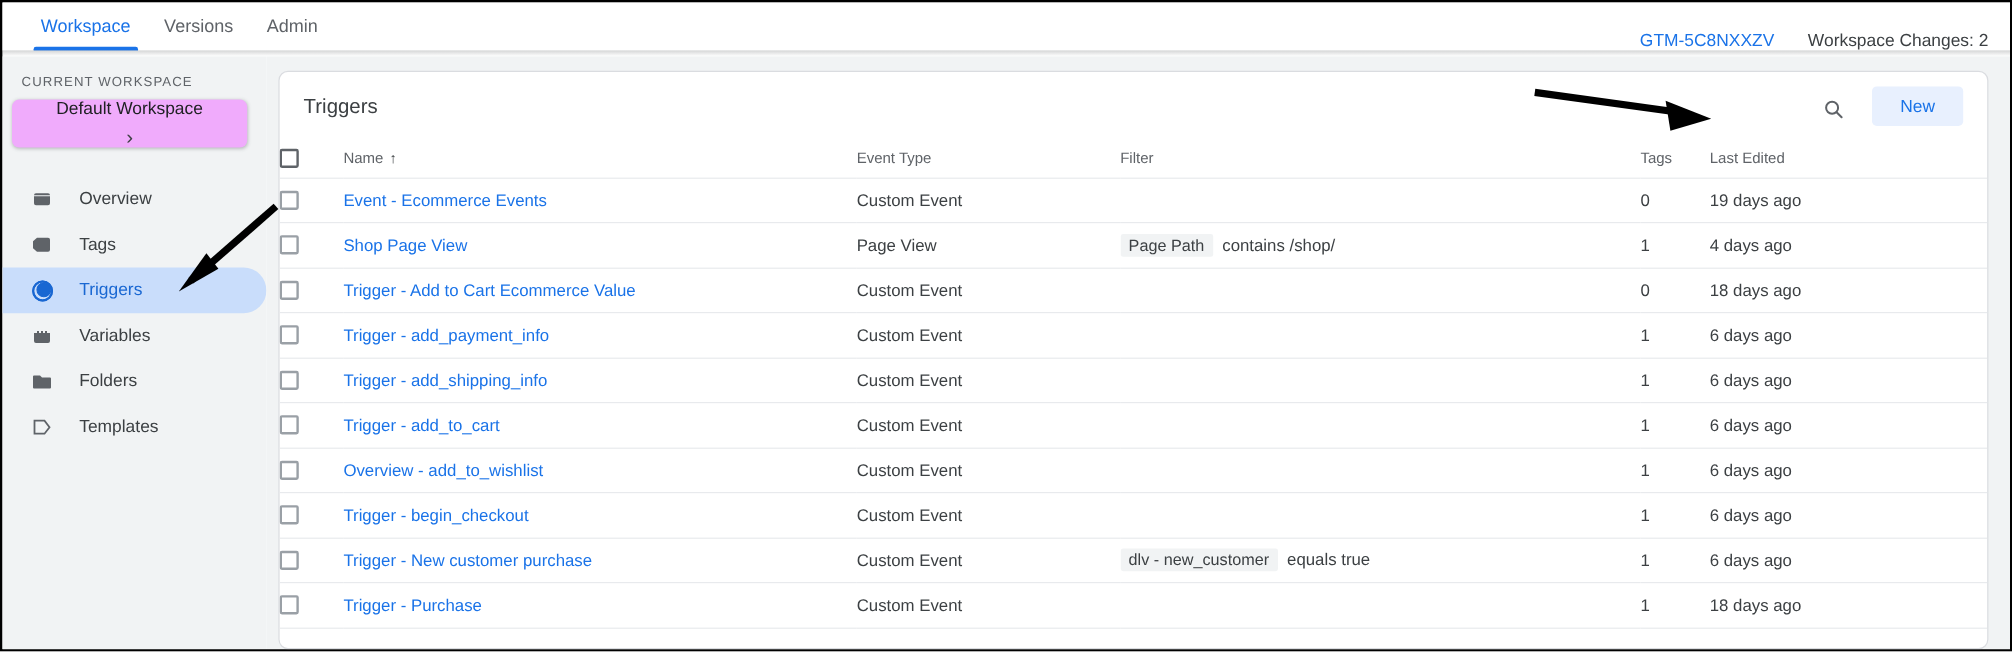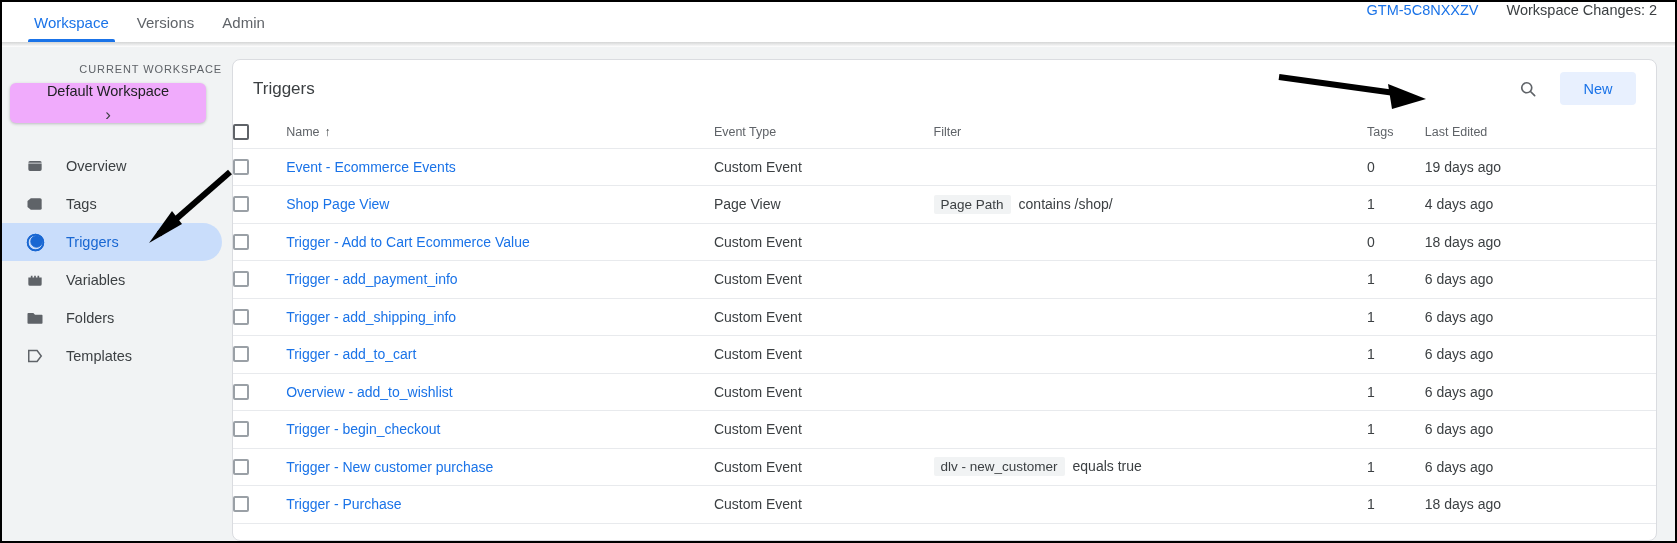--- a/index.html
+++ b/index.html
@@ -15,21 +15,21 @@
     border: 2px solid #000;
     background: #ffffff;
     overflow: hidden;
   }
 
   
   .topbar {
     position: absolute; left: 0; top: 0;
     width: 1673px; height: 40px;
     background: #fff;
-    display: flex; align-items: flex-start;
+    display: flex; align-items: flex-end;
   }
   .topnav { display: flex; align-items: stretch; height: 40px; padding-left: 18px; }
   .topnav-item {
     display: flex; align-items: center;
     padding: 0 14px;
     font-size: 15px;
     color: #5f6368;
     height: 40px;
     position: relative;
     cursor: pointer;
@@ -59,21 +59,20 @@
   
   .sidebar {
     position: absolute; left: 0; top: 45px;
     width: 220px; height: 494px;
     background: #f1f3f4;
   }
   .ws-label {
     font-size: 11px; letter-spacing: 0.9px;
     color: #5f6368; font-weight: 500;
     padding: 16px 0 8px 16px;
-    text-align: right;
   }
   .ws-card {
     margin: 0 16px 0 8px;
     height: 40px;
     background: #f0abfc;
     border-radius: 6px;
     box-shadow: 0 1px 3px rgba(60,64,67,0.3);
     display: flex; align-items: center;
     padding: 0 14px 0 14px;
     cursor: pointer;
@@ -123,21 +122,21 @@
     border-radius: 8px;
     overflow: hidden;
     position: relative;
   }
   .card-head {
     height: 57px;
     display: flex; align-items: center;
     padding: 0 20px 0 20px;
   }
   .card-title { font-size: 17px; color: #3c4043; }
-  .card-head-right { margin-left: auto; display: flex; align-items: center; gap: 18px; }
+  .card-head-right { margin-left: auto; display: flex; align-items: flex-end; gap: 18px; }
   .search-btn {
     width: 28px; height: 28px;
     display: flex; align-items: center; justify-content: center;
     cursor: pointer;
   }
   .new-btn {
     height: 33px; min-width: 76px;
     background: #e8f0fe;
     color: #1a73e8;
     border: none; border-radius: 4px;

